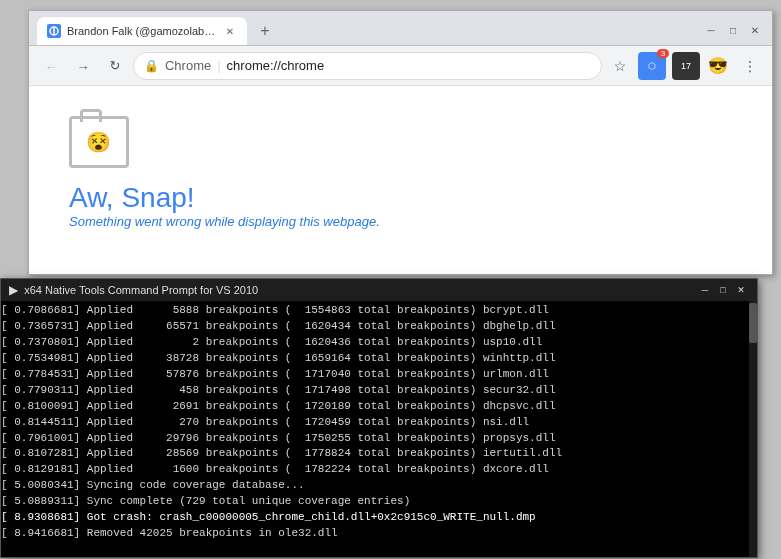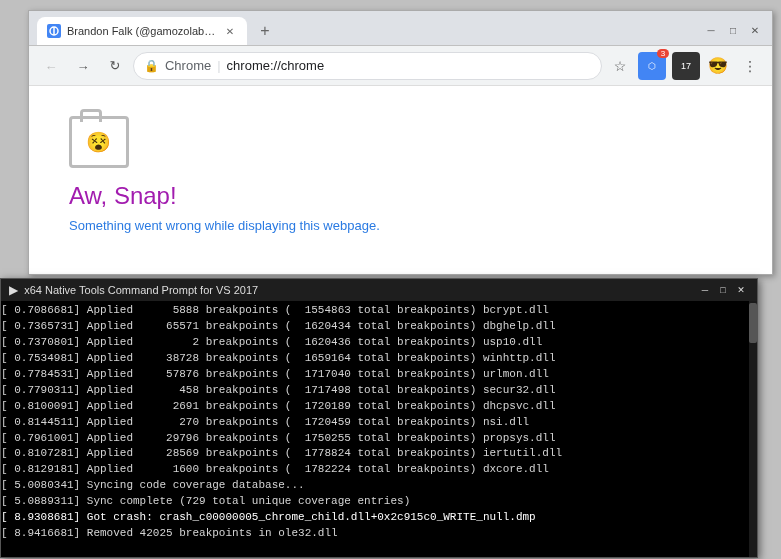--- a/index.html
+++ b/index.html
@@ -238,29 +238,30 @@
       border: 3px solid #bbb;
       border-bottom: none;
       border-radius: 4px 4px 0 0;
     }
 
     .crash-face {
       font-size: 20px;
     }
 
     .crash-title {
-      font-size: 24px;
-      color: #a21caf;
+      font-size: 28px;
+      color: #3b82f6;
       font-weight: 300;
-      margin-bottom: 8px;
+      margin-bottom: 0;
     }
 
     .crash-subtitle {
       font-size: 13px;
       color: #2a7ae2;
+      font-style: italic;
     }
 
     
     .cmd-window {
       position: absolute;
       top: 278px;
       left: 0px;
       width: 758px;
       height: 280px;
       background: #000;
@@ -392,21 +393,21 @@
       <span class="crash-face">😵</span>
     </div>
     <div class="crash-title">Aw, Snap!</div>
     <div class="crash-subtitle">Something went wrong while displaying this webpage.</div>
   </div>
 </div>
 
 <div class="cmd-window">
   <div class="cmd-titlebar">
     <span class="cmd-icon" style="color:#ddd;">▶</span>
-    <span class="cmd-title-text">x64 Native Tools Command Prompt for VS 2017</span>
+    <span class="cmd-title-text">x64 Native Tools Command Prompt for VS 2010</span>
     <div class="cmd-win-controls">
       <div class="cmd-win-btn">─</div>
       <div class="cmd-win-btn">□</div>
       <div class="cmd-win-btn">✕</div>
     </div>
   </div>
 
   <div class="cmd-content" id="cmd-output">
   <span class="cmd-line">[ 0.7086681] Applied      5888 breakpoints (  1554863 total breakpoints) bcrypt.dll</span>
       <span class="cmd-line">[ 0.7365731] Applied     65571 breakpoints (  1620434 total breakpoints) dbghelp.dll</span>

